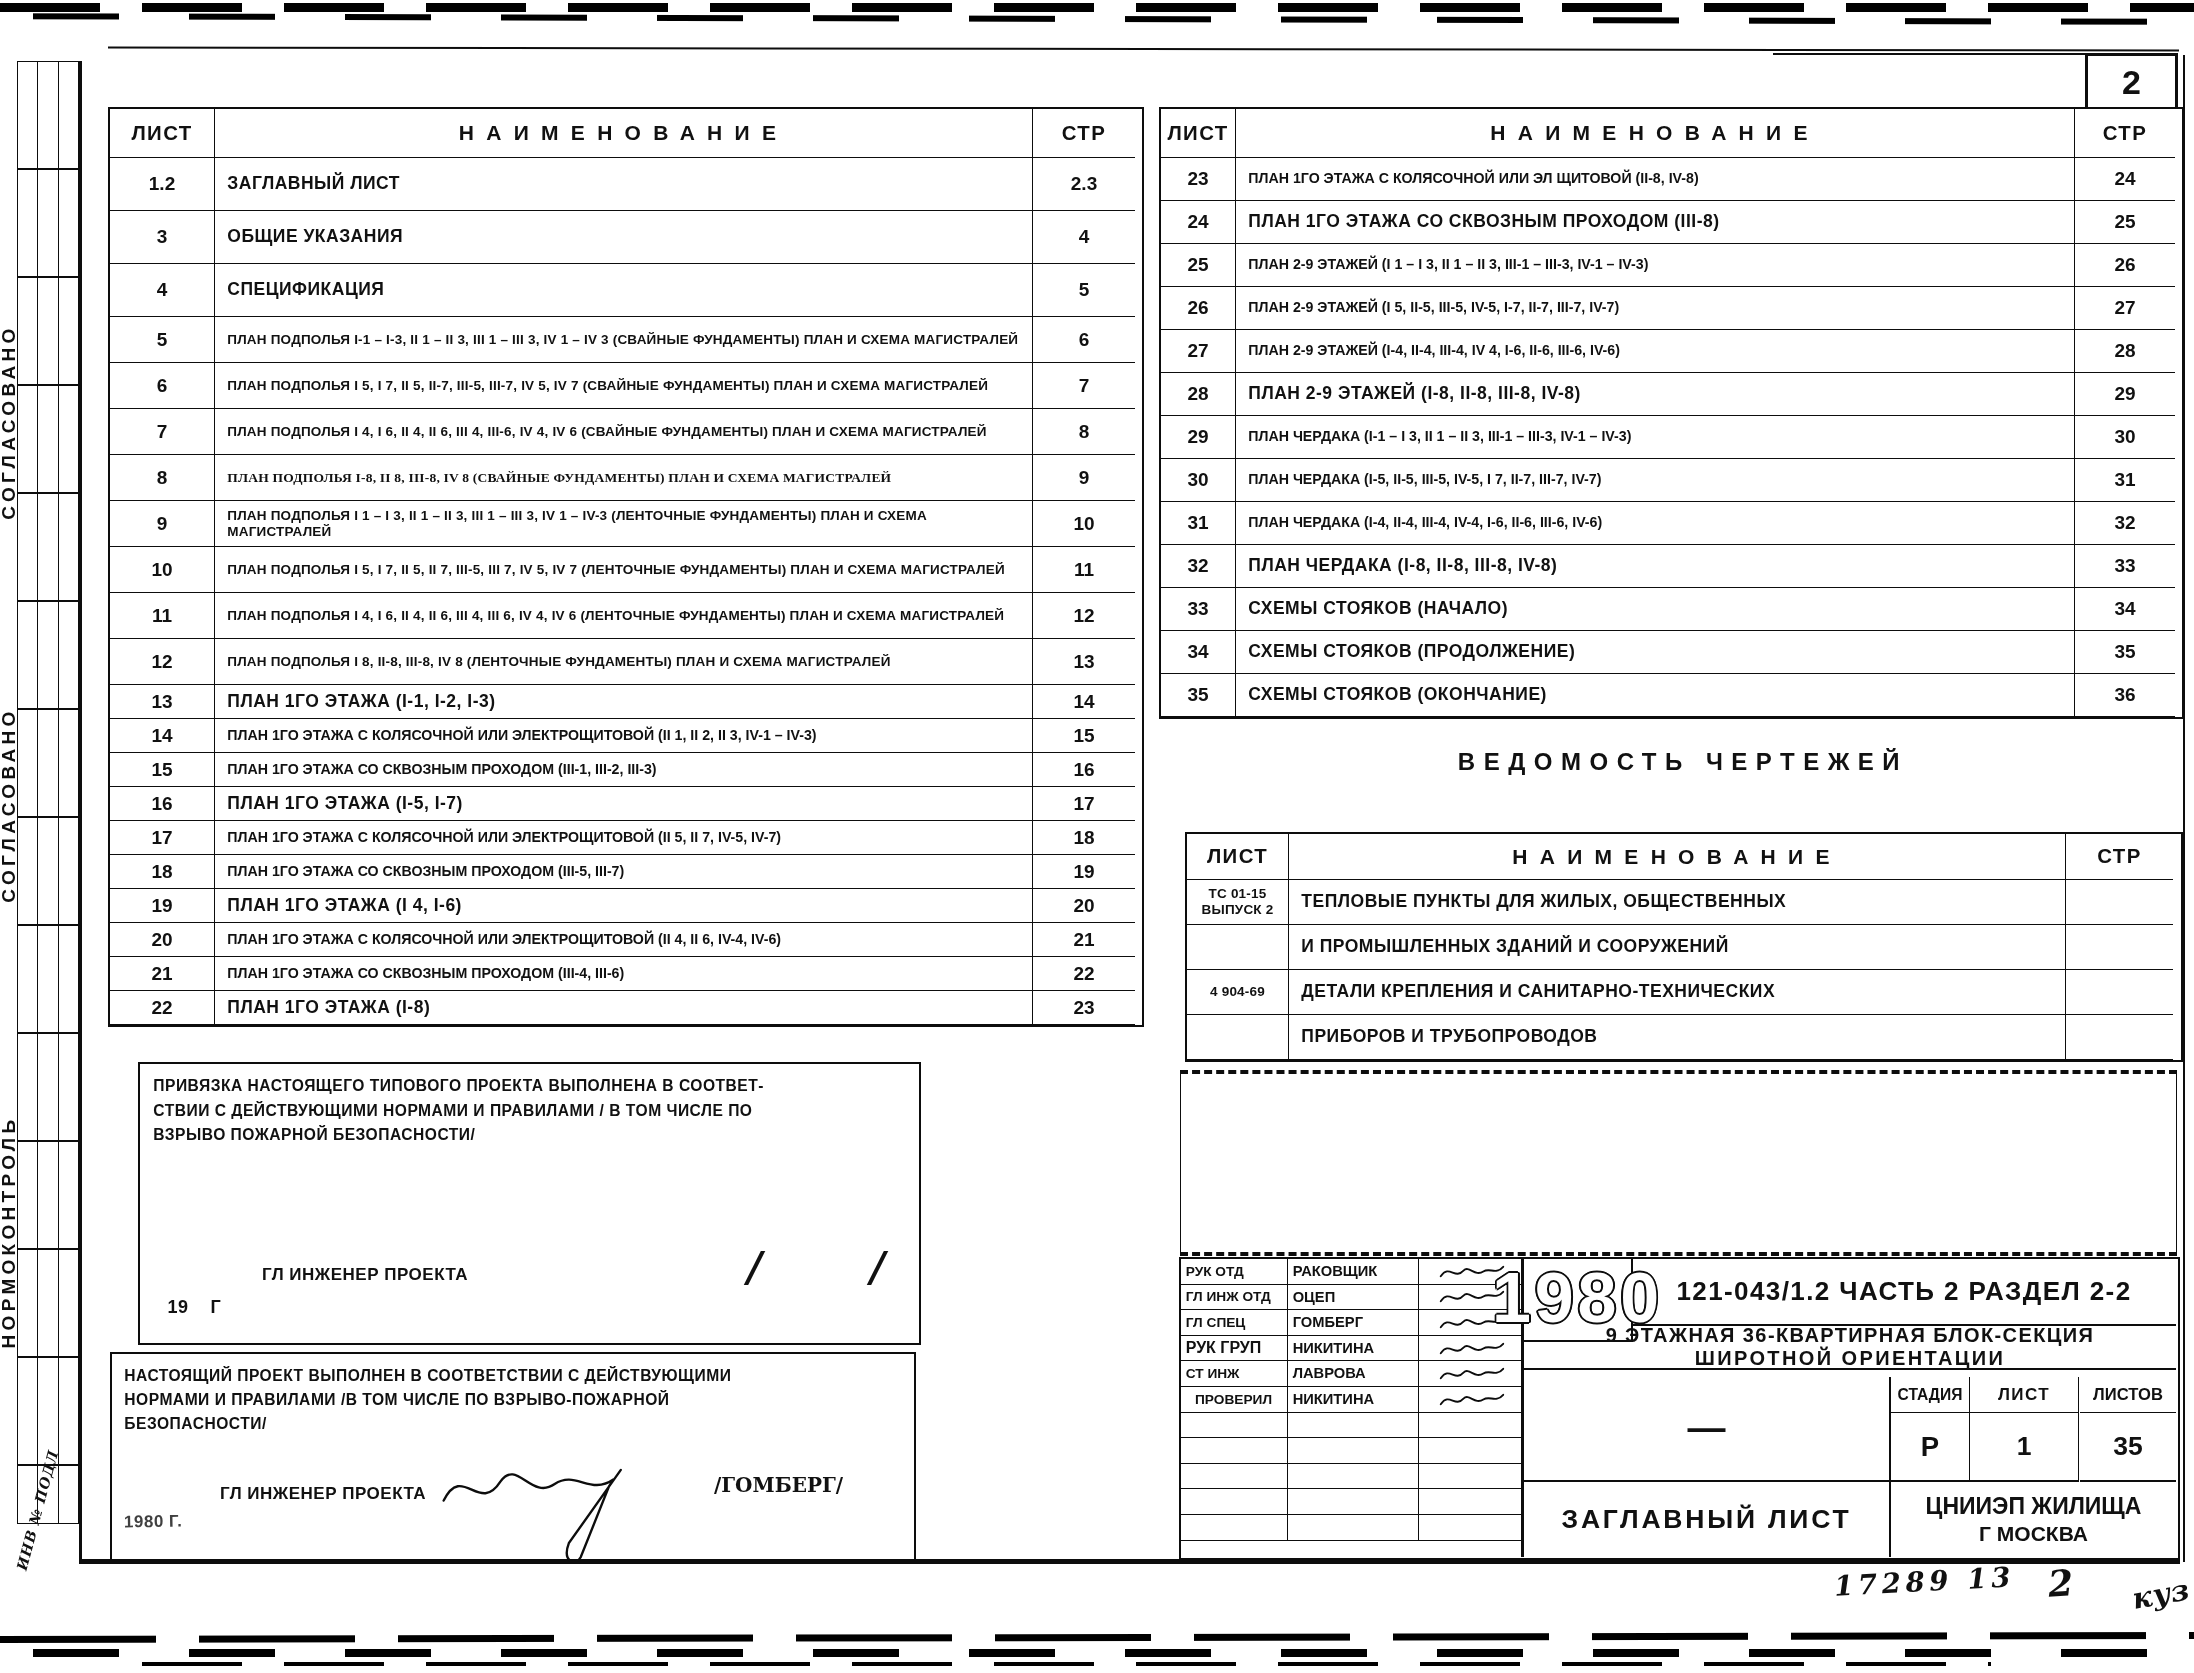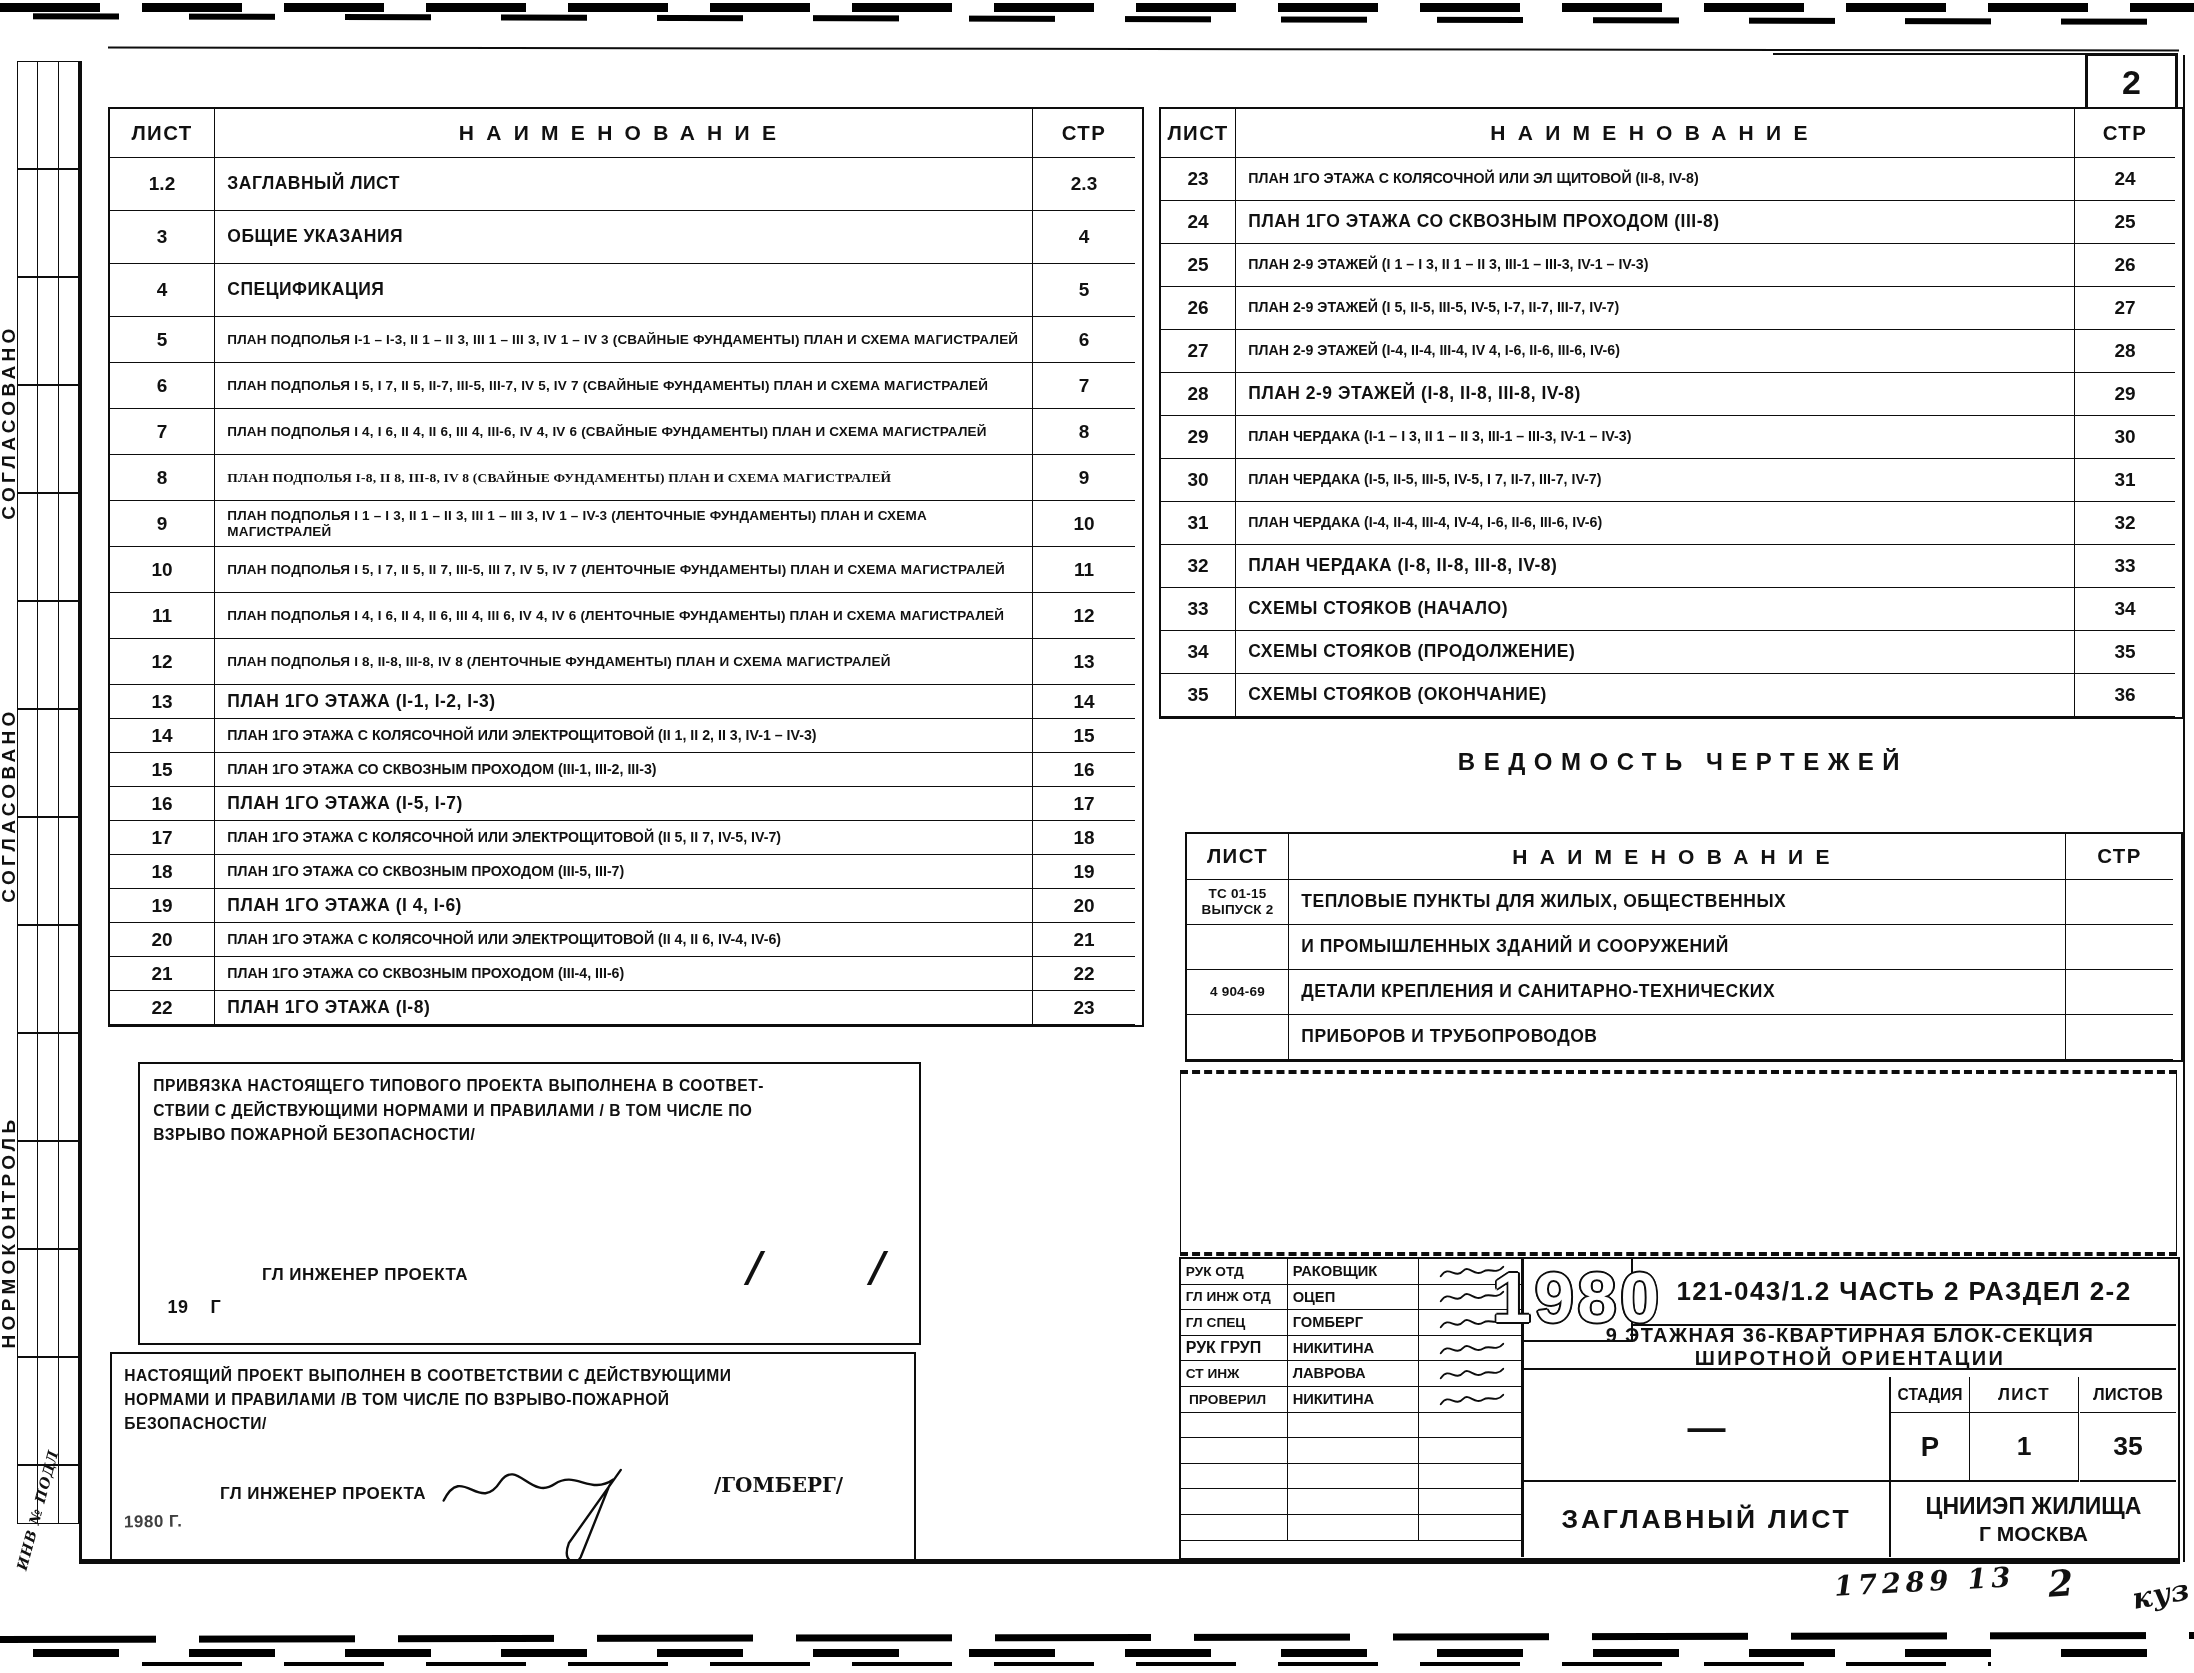--- a/index.html
+++ b/index.html
@@ -273,21 +273,21 @@
             <path class="sigpath" style="stroke-width:4" d="M10 32 C 28 6, 40 40, 58 20 C 70 8, 82 34, 100 22 C 114 13, 126 30, 142 12"></path>
           </svg>
         </div>
         <div class="cell c-name" style="height: 25.6px; font-size: 13.7px; border-right-width: 1.4px; border-bottom-width: 1.4px; padding-left: 4.7px;">Ст инж</div>
         <div class="cell c-name" style="height: 25.6px; font-size: 14.7px; border-right-width: 1.4px; border-bottom-width: 1.4px; padding-left: 4.7px;">Лаврова</div>
         <div class="cell c-center" style="height: 25.6px; border-right: none; border-bottom-width: 1.4px;">
           <svg width="71" height="21" viewBox="0 0 150 44" overflow="visible">
             <path class="sigpath" style="stroke-width:4" d="M10 32 C 28 6, 40 40, 58 20 C 70 8, 82 34, 100 22 C 114 13, 126 30, 142 12"></path>
           </svg>
         </div>
-        <div class="cell c-name" style="height: 25.6px; font-size: 13.7px; border-right-width: 1.4px; border-bottom-width: 1.4px; padding-left: 8px;">Проверил</div>
+        <div class="cell c-name" style="height: 25.6px; font-size: 13.7px; border-right-width: 1.4px; border-bottom-width: 1.4px; padding-left: 14px;">Проверил</div>
         <div class="cell c-name" style="height: 25.6px; font-size: 14.7px; border-right-width: 1.4px; border-bottom-width: 1.4px; padding-left: 4.7px;">Никитина</div>
         <div class="cell c-center" style="height: 25.6px; border-right: none; border-bottom-width: 1.4px;">
           <svg width="71" height="21" viewBox="0 0 150 44" overflow="visible">
             <path class="sigpath" style="stroke-width:4" d="M10 32 C 28 6, 40 40, 58 20 C 70 8, 82 34, 100 22 C 114 13, 126 30, 142 12"></path>
           </svg>
         </div>
         <div class="cell c-name" style="height: 25.6px; font-size: 13.7px; border-right-width: 1.4px; border-bottom-width: 1.4px; padding-left: 4.7px;"></div>
         <div class="cell c-name" style="height: 25.6px; font-size: 14.7px; border-right-width: 1.4px; border-bottom-width: 1.4px; padding-left: 4.7px;"></div>
         <div class="cell c-center" style="height: 25.6px; border-right: none; border-bottom-width: 1.4px;"></div>
         <div class="cell c-name" style="height: 25.6px; font-size: 13.7px; border-right-width: 1.4px; border-bottom-width: 1.4px; padding-left: 4.7px;"></div>

